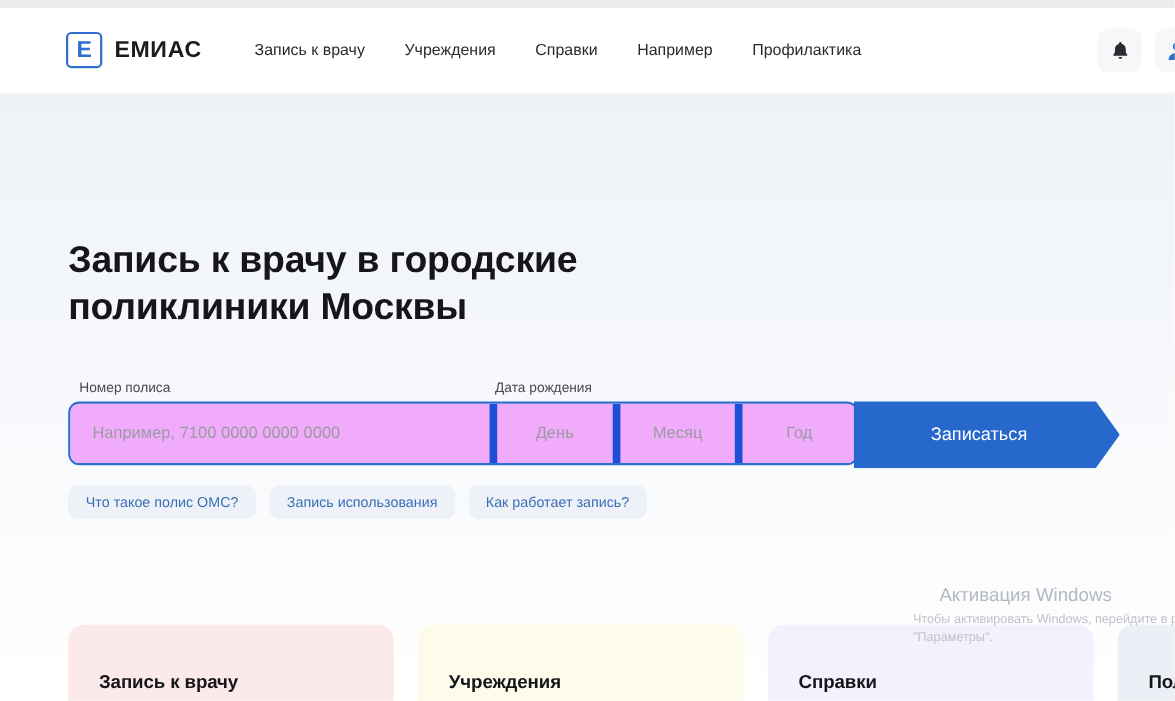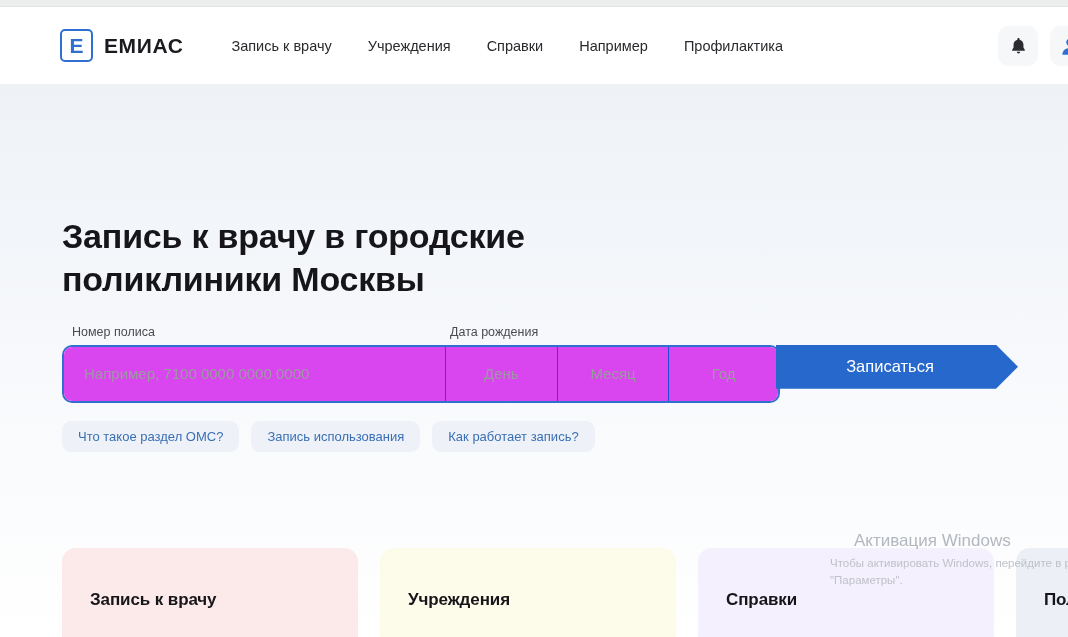--- a/index.html
+++ b/index.html
@@ -124,21 +124,21 @@
     color: #16161a;
     letter-spacing: -0.2px;
     max-width: 560px;
     white-space: pre-line;
     margin-top: 17px;
   }
 
   
   .form-labels {
     display: flex;
-    margin-top: 24px;
+    margin-top: 44px;
     padding-left: 10px;
   }
   .form-label {
     font-size: 12.5px;
     color: #4a4a50;
   }
   .form-label.policy { width: 378px; }
 
   .booking-bar {
     margin-top: 6px;
@@ -156,24 +156,24 @@
     border-radius: 10px;
     background: #fafafa;
     overflow: hidden;
     height: 58px;
     width: 718px;
   }
 
   .field {
     display: flex;
     align-items: center;
-    background: #d946ef;
+    background: #f0abfc;
     height: 100%;
   }
-  .field + .field { border-left: 1px solid #1d4ed8; }
+  .field + .field { border-left: 7px solid #1d4ed8; }
 
   .field-policy { width: 382px; padding: 0 20px; }
   .field-day   { width: 112px; justify-content: center; }
   .field-month { width: 112px; justify-content: center; }
   .field-year  { width: 110px; justify-content: center; }
 
   .field input {
     border: none;
     outline: none;
     background: transparent;
@@ -182,21 +182,21 @@
     color: #1b1b1f;
     width: 100%;
   }
   .field input::placeholder { color: #9a9ba0; }
   .field-day input, .field-month input, .field-year input { text-align: center; }
 
   .submit-btn {
     position: relative;
     flex: none;
     width: 242px;
-    height: 44px;
+    height: 61px;
     margin-left: -4px;
     background: #2668cc;
     color: #ffffff;
     font-family: inherit;
     font-size: 16.5px;
     font-weight: 500;
     border: none;
     cursor: pointer;
     border-radius: 0 8px 8px 0;
     display: flex;
@@ -341,21 +341,21 @@
         <div class="field field-year">
           <input type="text" placeholder="Год" style="">
         </div>
 
       </div>
 
       <button type="submit" class="submit-btn">Записаться</button>
     </form>
 
     <div class="chips">
-      <button class="chip">Что такое раздел ОМС?</button>
+      <button class="chip">Что такое полис ОМС?</button>
       <button class="chip">Запись использования</button>
       <button class="chip">Как работает запись?</button>
     </div>
 
   </div>
 
   <div class="card-row">
     <div class="service-card" style="background: rgb(251, 234, 233);">
       <div class="card-title">Запись к врачу</div>
     </div>

